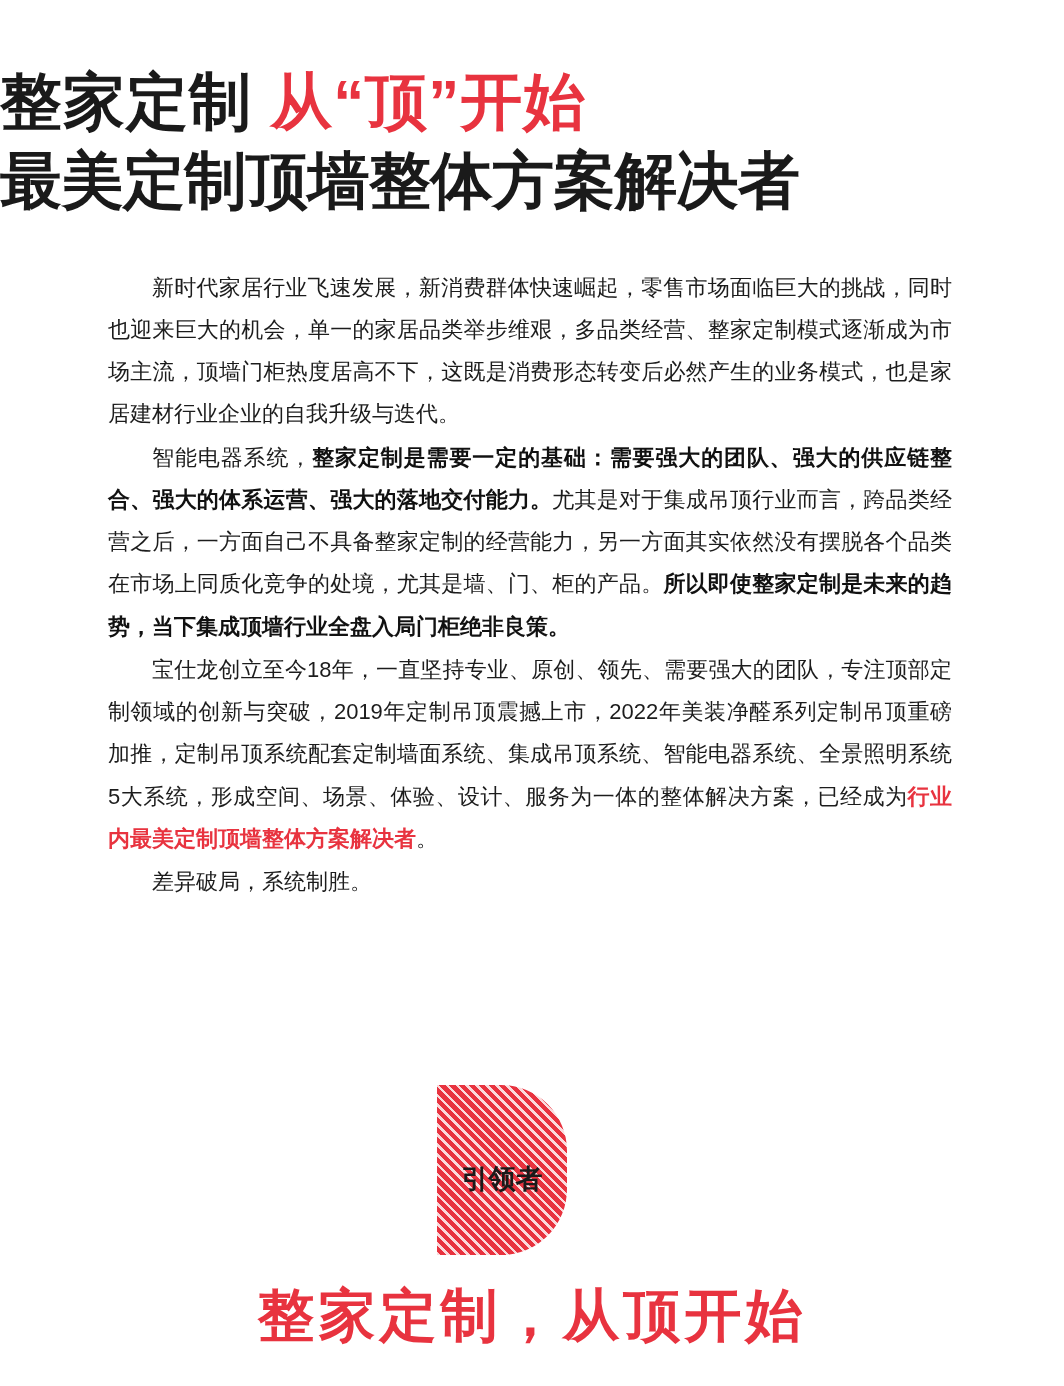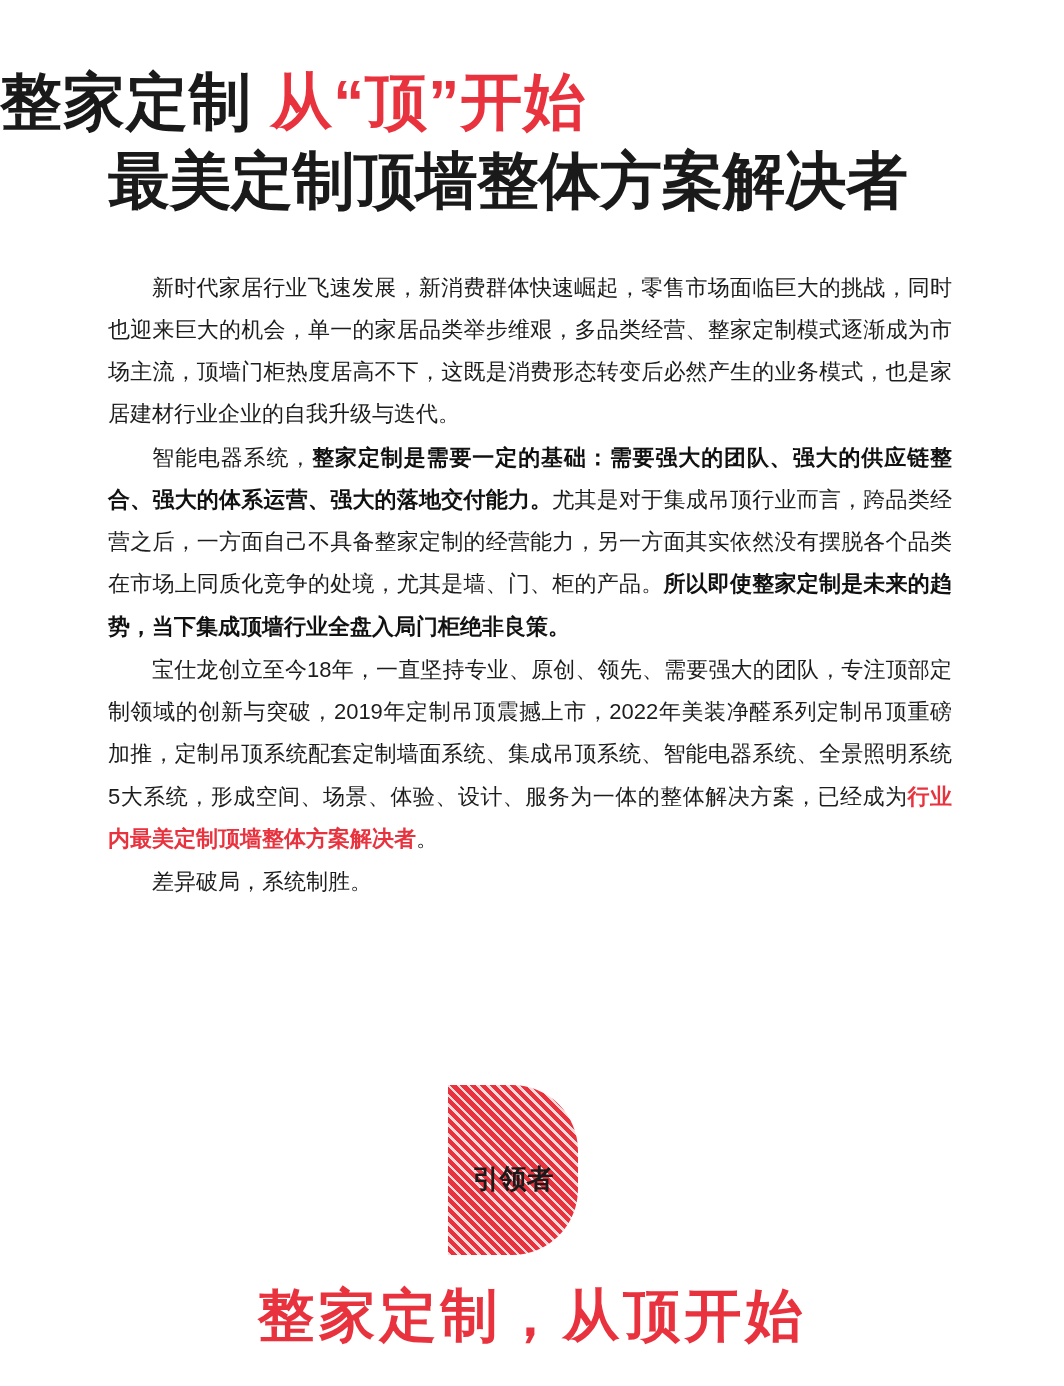--- a/index.html
+++ b/index.html
@@ -29,21 +29,20 @@
     text-align: left;
   }
   .headline-line {
     font-size: 62px;
     font-weight: bold;
     line-height: 1.28;
     letter-spacing: 1px;
     white-space: nowrap;
   }
   .headline-line.line2 {
-    padding-left: 108px;
     letter-spacing: -0.5px;
   }
   .hl-black { color: #1a1a1a; }
   .hl-red { color: #e8333f; }
 
   
   .body-copy {
     margin-top: 46px;
     padding: 0 112px 0 108px;
     font-size: 22px;
@@ -64,21 +63,20 @@
     left: 0;
     top: 1085px;
     width: 1064px;
     height: 180px;
   }
   .badge-row {
     display: flex;
     gap: 80px;
     justify-content: flex-start;
     padding-left: 437px;
-    margin-left: 11px;
   }
   .badge {
     width: 130px;
     height: 170px;
     position: relative;
     border-top-right-radius: 66px;
     border-bottom-right-radius: 66px;
     background-color: #e8333f;
     background-image: repeating-linear-gradient(
       45deg,

